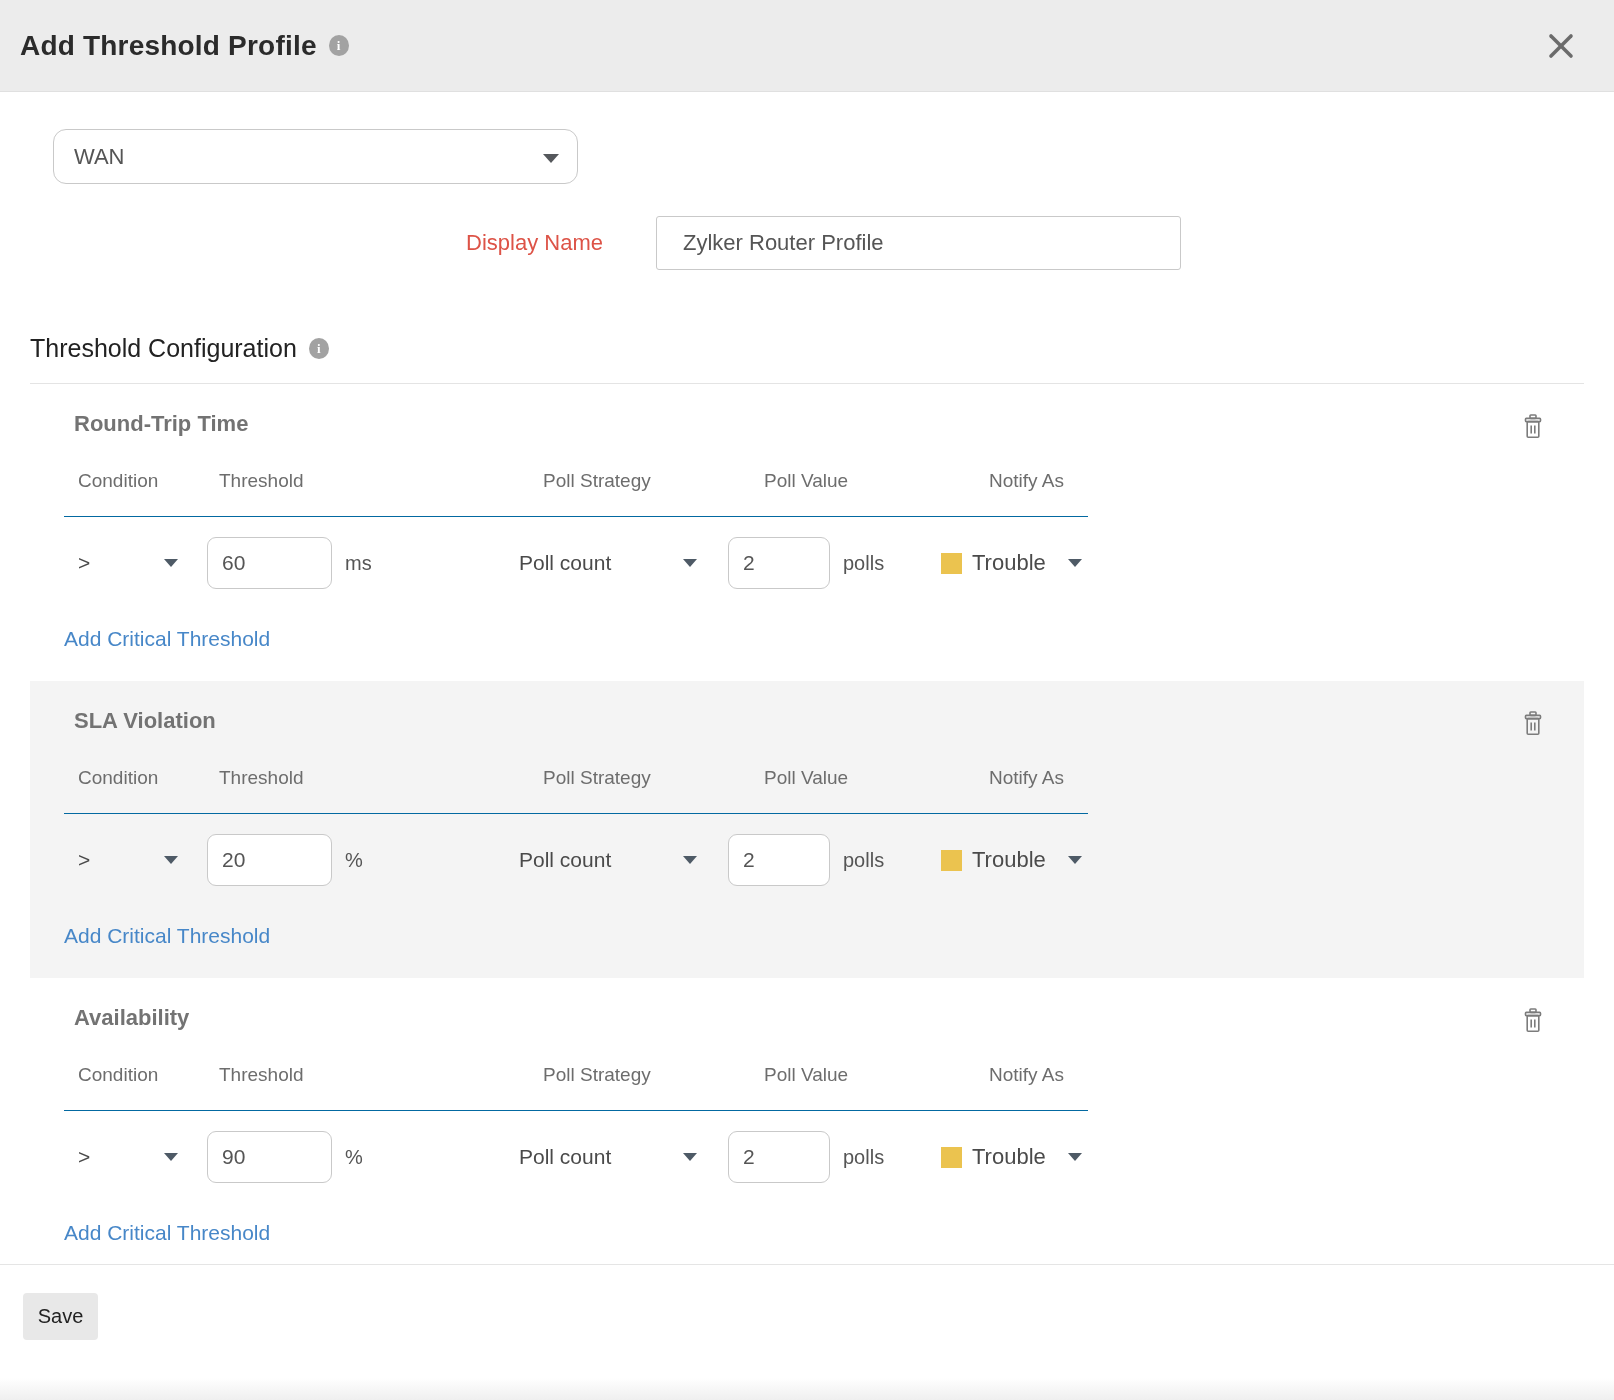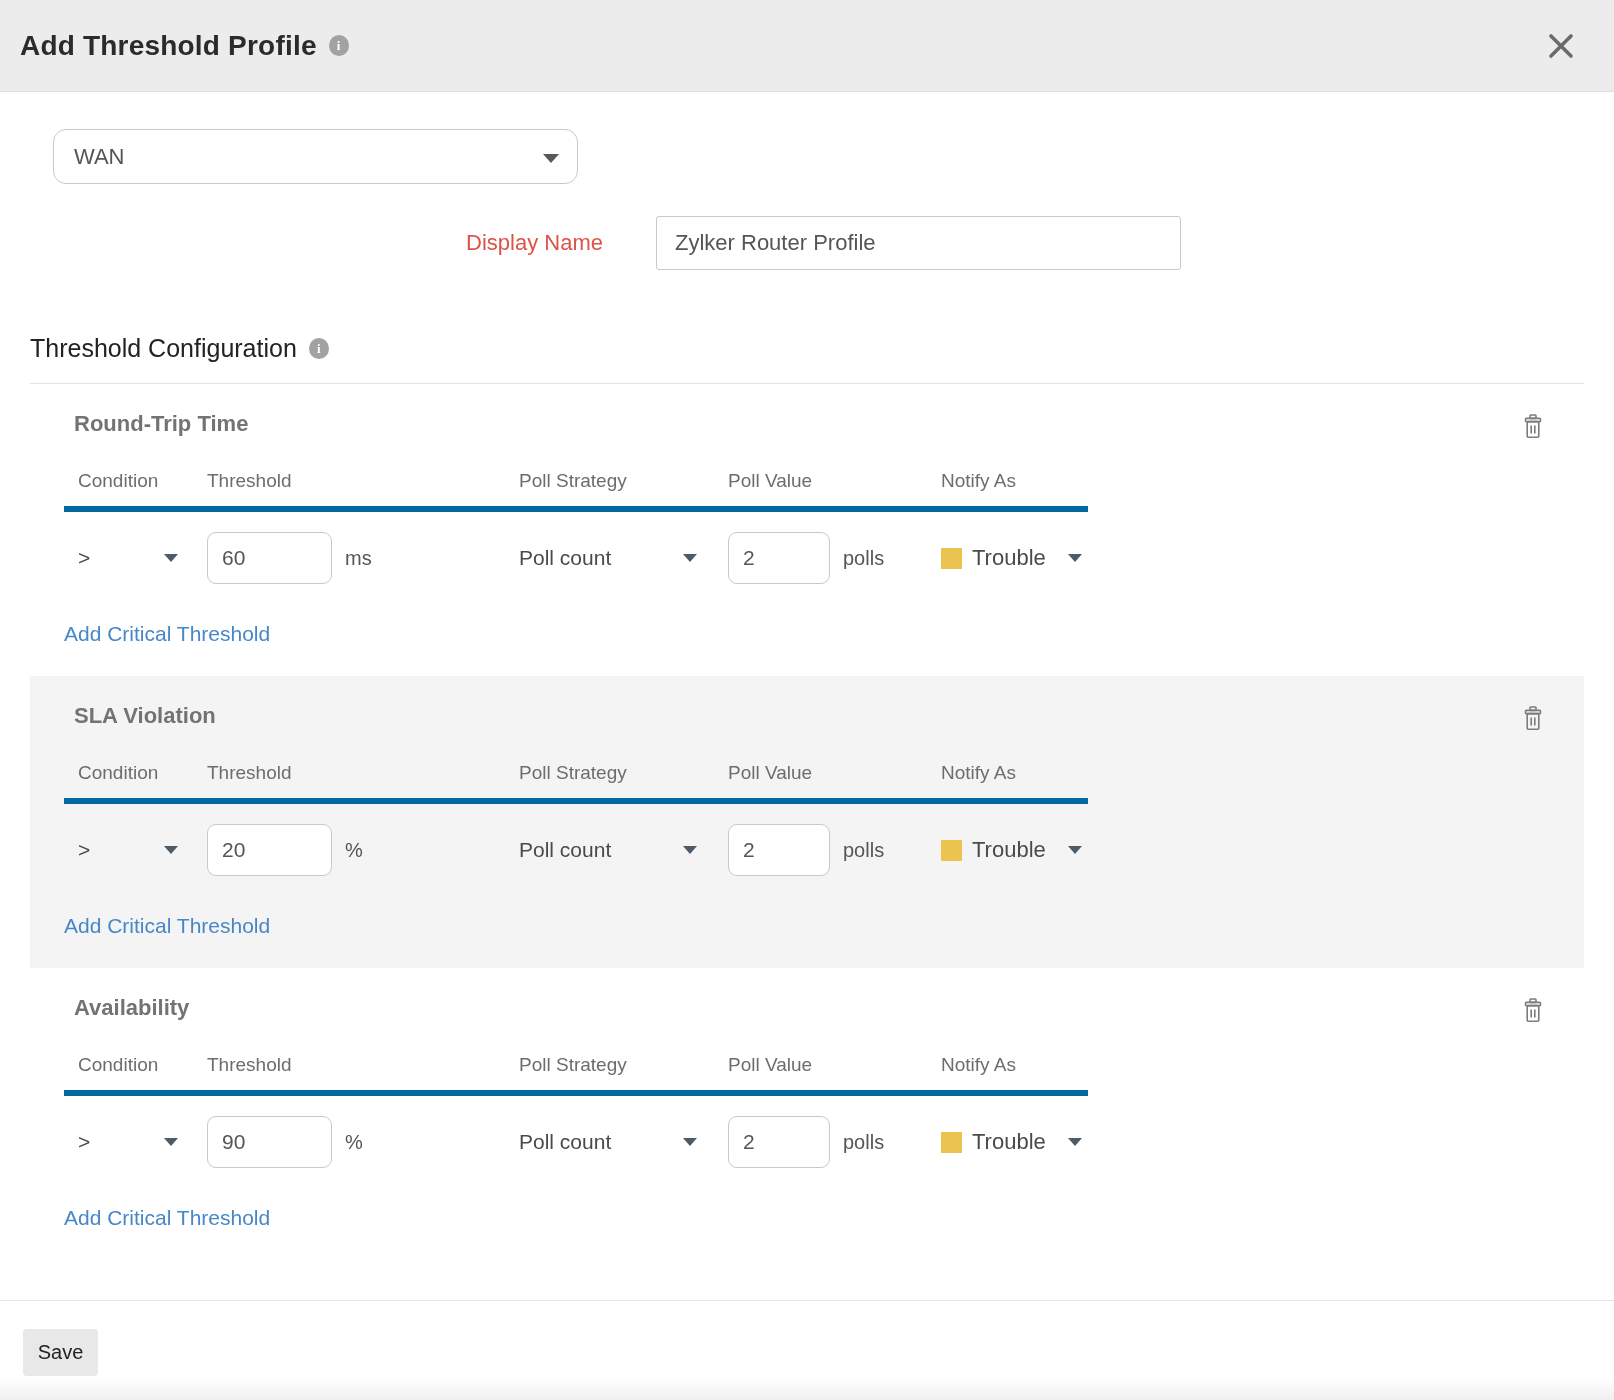--- a/index.html
+++ b/index.html
@@ -33,42 +33,42 @@
   .form-field { margin-left:53px; }
   .select-box {
     position:relative; width:525px; height:55px; background:#fff;
     border:1px solid #c9c9c9; border-radius:13px;
     display:flex; align-items:center; padding:0 40px 0 20px;
     font-size:22px; color:#555; cursor:pointer;
   }
   .select-box .caret-lg { position:absolute; right:18px; top:24px; }
   .text-input {
     width:525px; height:54px; border:1px solid #c9c9c9; border-radius:3px;
-    padding:0 18px; font-size:22px; color:#555;
+    padding:0 26px; font-size:22px; color:#555;
     font-family:"Liberation Sans", sans-serif; background:#fff;
   }
   .caret-lg { width:0; height:0; border-left:8px solid transparent; border-right:8px solid transparent; border-top:9px solid #55585c; display:inline-block; }
   .caret-sm { width:0; height:0; border-left:7px solid transparent; border-right:7px solid transparent; border-top:8px solid #4e5a66; display:inline-block; }
 
   
   .cfg-heading-wrap { margin-top:64px; padding:0 30px; }
   .cfg-heading { font-size:25px; font-weight:500; color:#222; display:flex; align-items:center; }
   .cfg-divider { margin-top:20px; border-bottom:1px solid #e4e4e4; }
 
   
   .metric-section { position:relative; margin:0 30px; padding:26px 0 30px; }
   .metric-section.highlight { background:#f4f4f4; }
   .section-title { font-size:22px; font-weight:600; color:#737373; padding-left:44px; line-height:28px; }
   .trash-btn {
     position:absolute; top:26px; right:36px;
     background:none; border:none; cursor:pointer; line-height:0; padding:4px;
   }
 
   .thr-table { margin:32px 0 0 34px; width:1024px; }
-  .thr-header { display:flex; border-bottom:6px solid #0369a1; padding-bottom:14px; }
+  .thr-header { display:flex; border-bottom:1px solid #0369a1; padding-bottom:24px;gap:12px; }
   .thr-header .col { font-size:19px; color:#6d6d6d; }
   .thr-row { display:flex; align-items:center; padding:20px 0 22px; }
   .col { flex:none; }
   .c-cond { width:143px; padding-left:14px; }
   .c-thr  { width:312px; display:flex; align-items:center; }
   .c-strat{ width:209px; }
   .c-pval { width:213px; display:flex; align-items:center; }
   .c-noti { width:160px; }
   .thr-header .c-thr, .thr-header .c-pval { display:block; }
 
@@ -89,21 +89,21 @@
   .swatch { width:21px; height:21px; background:#ebc34f; display:inline-block; margin-right:10px; }
   .notify-select .caret-sm { margin-left:22px; }
 
   .add-critical {
     display:inline-block; margin:16px 0 0 34px; font-size:21px; color:#4787c8;
     text-decoration:none; cursor:pointer;
   }
 
   
   .dlg-footer {
-    position:absolute; left:0; right:0; top:1300px; border-top:1px solid #e5e5e5;
+    position:absolute; left:0; right:0; top:1264px; border-top:1px solid #e5e5e5;
     padding:28px 0 0 23px; background:transparent;
   }
   .save-btn {
     width:75px; height:47px; background:#e8e8e8; border:none; border-radius:4px;
     font-size:20px; color:#222; cursor:pointer; font-family:"Liberation Sans", sans-serif;
   }
   .bottom-fade {
     position:absolute; left:0; right:0; bottom:0; height:22px;
     background:linear-gradient(#ffffff, #efefef); pointer-events:none;
   }

